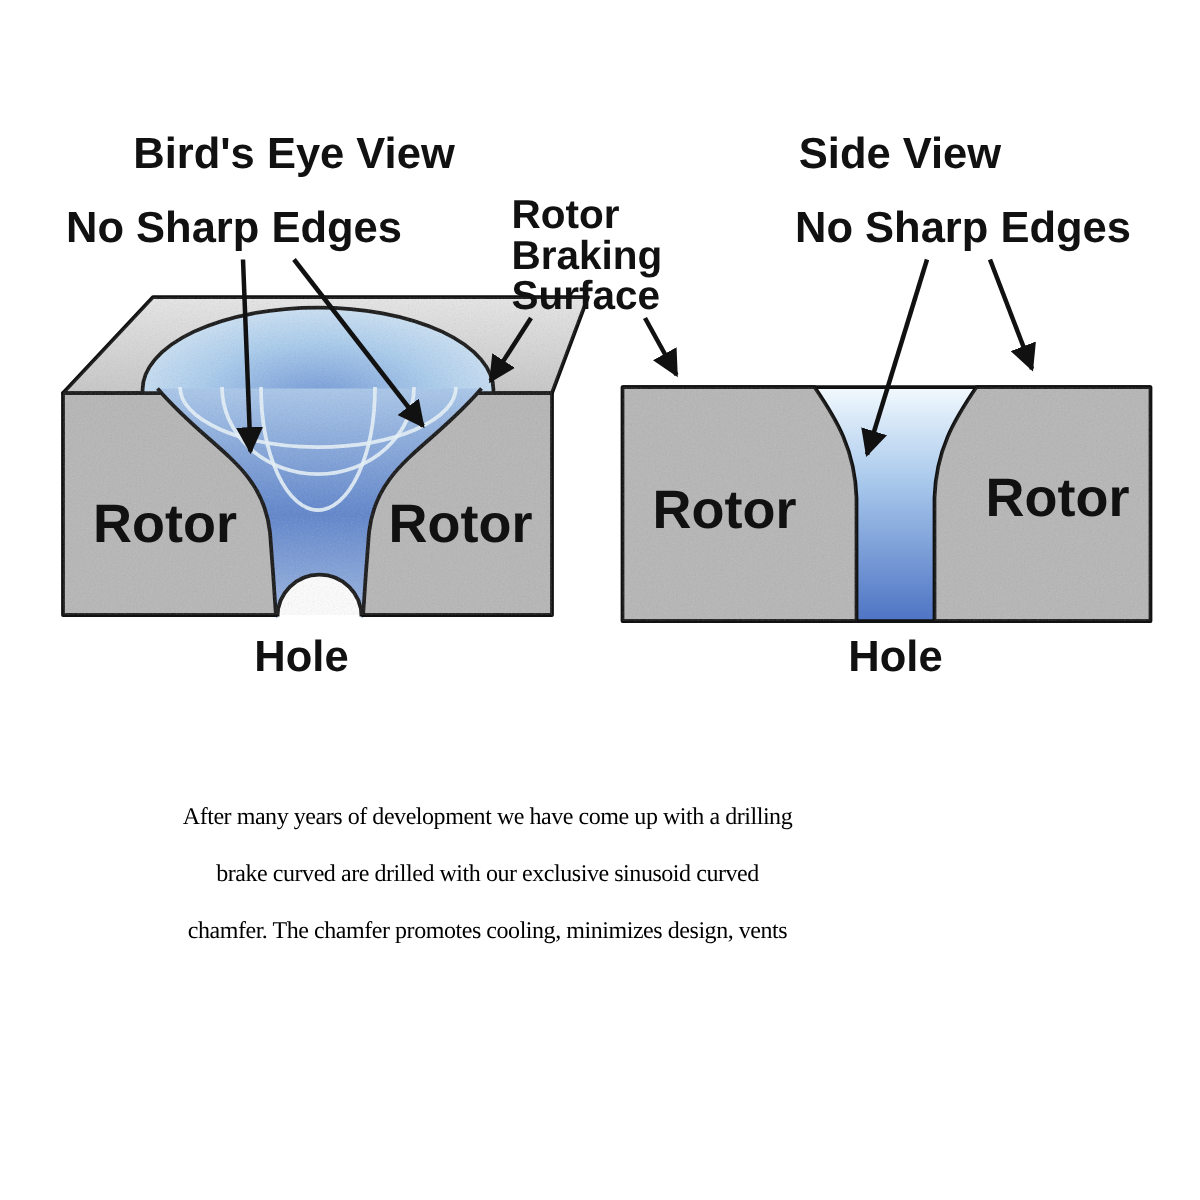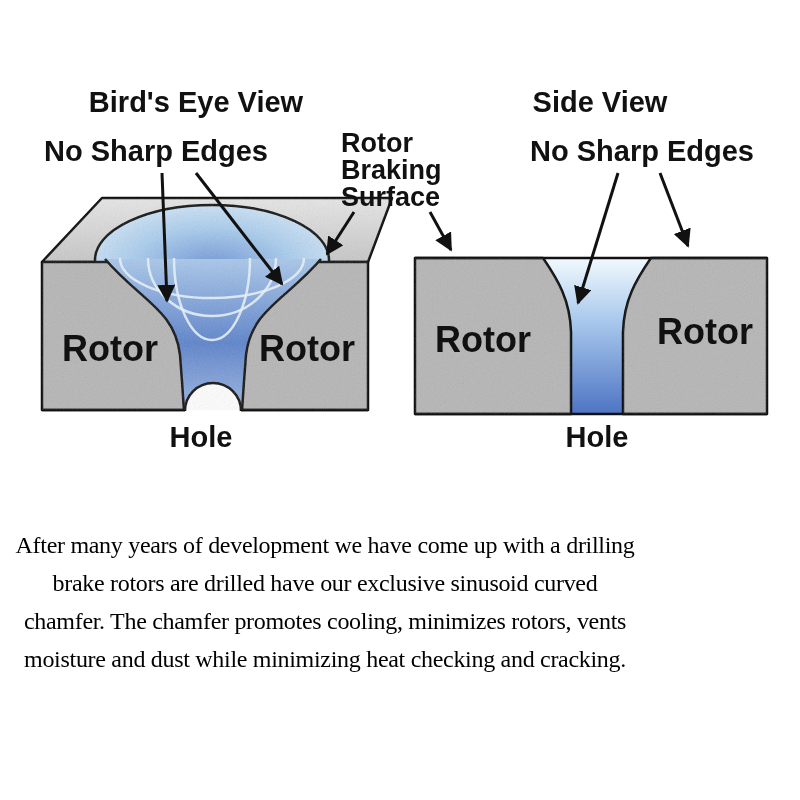--- a/index.html
+++ b/index.html
@@ -4,21 +4,21 @@
 <style>
   html,body{margin:0;padding:0;background:#ffffff;}
   body{width:800px;height:800px;position:relative;overflow:hidden;
        font-family:"Liberation Sans",sans-serif;}
   #diagram{position:absolute;top:0;left:0;}
   svg text{font-family:"Liberation Sans",sans-serif;font-weight:bold;fill:#111111;}
   .t29{font-size:29px;}
   .t27{font-size:27px;}
   .t36{font-size:36px;}
   .paragraph{position:absolute;top:526px;left:0;width:650px;text-align:center;
-             font-family:"Liberation Serif",serif;font-size:24px;line-height:38px;
+             font-family:"Liberation Serif",serif;font-size:16px;line-height:38px;
              letter-spacing:-0.3px;color:#000;}
   .pline{white-space:pre;}
 </style>
 </head>
 <body>
 
 <div id="diagram">
 <svg width="800" height="470" viewBox="0 0 800 470" xmlns="http://www.w3.org/2000/svg">
   <defs>
     <linearGradient id="topFaceGrad" x1="0" y1="0" x2="0" y2="1">
@@ -112,16 +112,15 @@
     <line x1="354" y1="212" x2="327" y2="254" marker-end="url(#arrow)"></line>
     <line x1="430" y1="212" x2="451" y2="250" marker-end="url(#arrow)"></line>
     <line x1="618" y1="173" x2="578" y2="303" marker-end="url(#arrow)"></line>
     <line x1="660" y1="173" x2="688" y2="246" marker-end="url(#arrow)"></line>
   </g>
 </svg>
 </div>
 
 <div class="paragraph">
   <div class="pline">After many years of development we have come up with a drilling</div>
-  <div class="pline">brake rotors are drilled have our exclusive sinusoid curved</div>
-  <div class="pline">chamfer. The chamfer promotes cooling, minimizes rotors, vents</div>
-  <div class="pline">moisture and dust while minimizing heat checking and cracking.</div>
+  <div class="pline">brake curved are drilled with our exclusive sinusoid curved</div>
+  <div class="pline">chamfer. The chamfer promotes cooling, minimizes design, vents</div>
 </div>
 
 </body></html>

